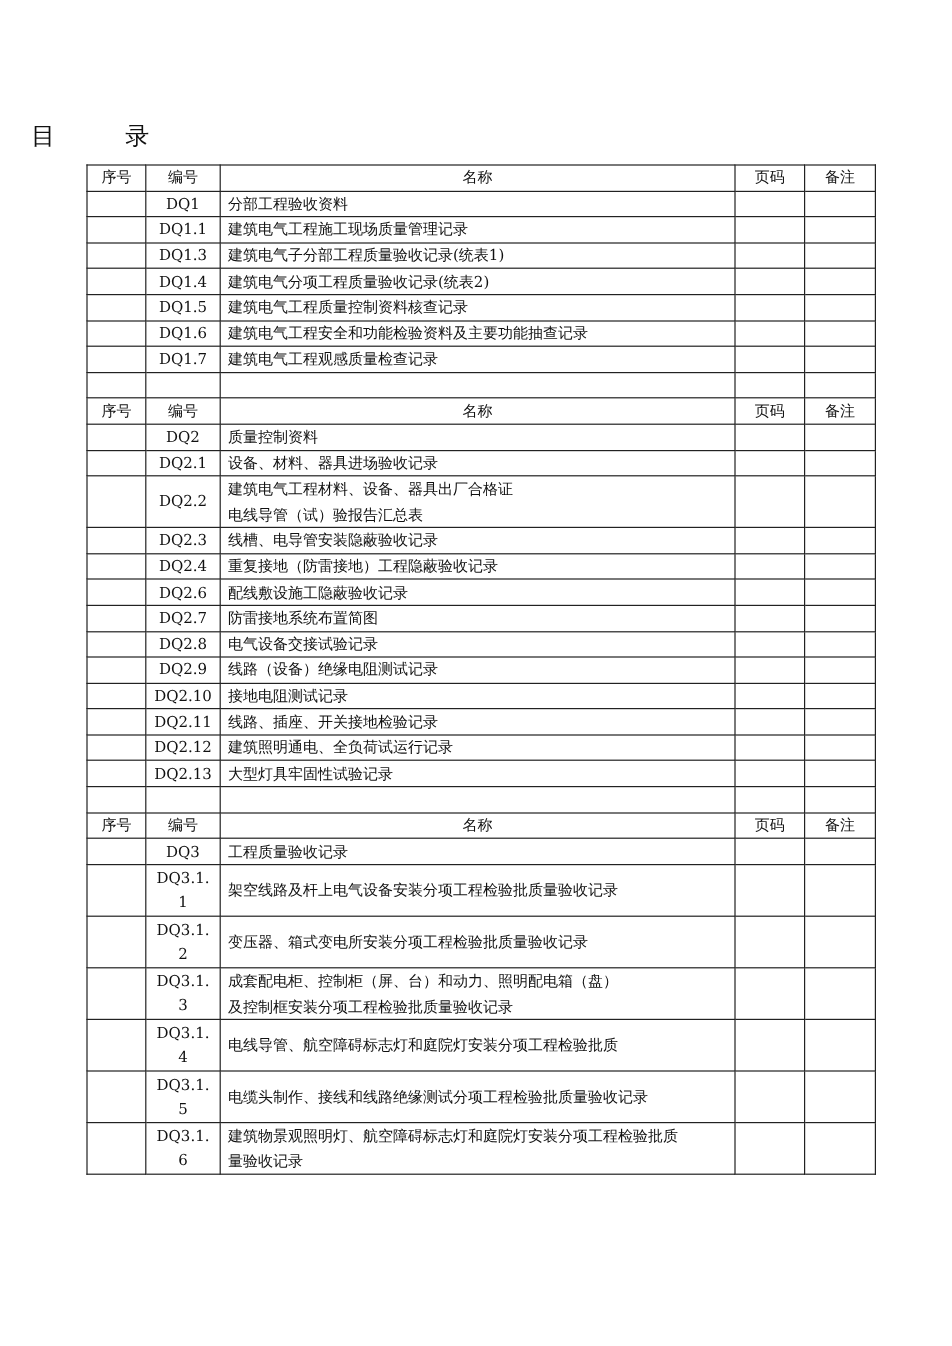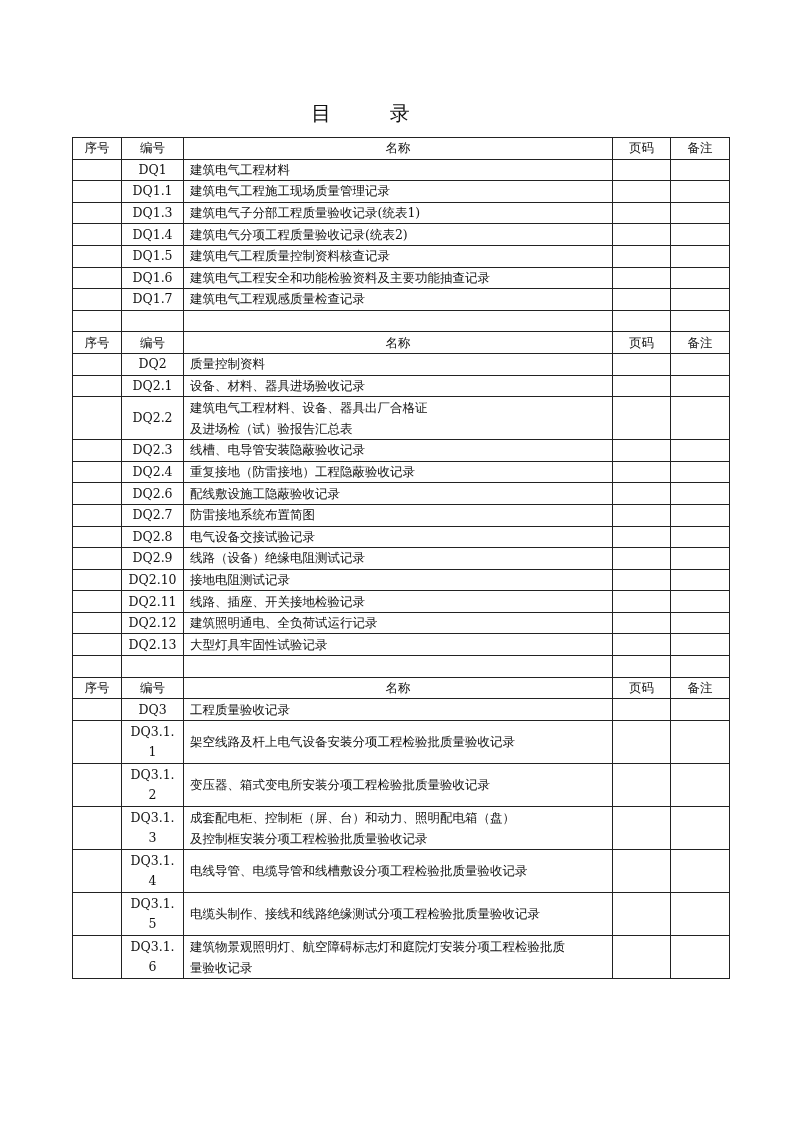--- a/index.html
+++ b/index.html
@@ -1,17 +1,17 @@
 <!DOCTYPE html>
 <html><head>
 <meta charset="utf-8">
 <style>
   html, body { margin:0; padding:0; background:#fff; }
   body { width:793px; height:1122px; position:relative; font-family:"DejaVu Serif","Liberation Serif",serif; color:#111; }
-  .title { position:absolute; top:100px; left:0; width:721px; text-align:center; font-size:20px; font-family:"DejaVu Sans","Liberation Sans",sans-serif; letter-spacing:26px; padding-left:26px; box-sizing:border-box; }
+  .title { position:absolute; top:100px; left:0; width:721px; font-size:20px; font-family:"DejaVu Sans","Liberation Sans",sans-serif; letter-spacing:26px; padding-left:26px; box-sizing:border-box; }
   table.toc { position:absolute; top:137px; left:72px; width:658px; border-collapse:collapse; table-layout:fixed; font-size:12.5px; }
   table.toc td { border:1px solid #222; padding:0 6px; height:20.6px; line-height:20px; vertical-align:middle; overflow:hidden; white-space:nowrap; }
   table.toc td.c { text-align:center; padding:0 2px; }
   table.toc td.wrap { white-space:normal; line-height:21px; }
   table.toc tr.tall td { height:42px; }
   col.c1 { width:49px; } col.c2 { width:62px; } col.c3 { width:429px; } col.c4 { width:58px; } col.c5 { width:59px; }
   .code2 { line-height:21px; white-space:normal; }
 </style>
 </head>
 <body>
@@ -30,21 +30,21 @@
       <tr>
         <td class="c">序号</td>
         <td class="c">编号</td>
         <td class="c">名称</td>
         <td class="c">页码</td>
         <td class="c">备注</td>
       </tr>
       <tr>
         <td class="c"></td>
         <td class="c">DQ1</td>
-        <td>建筑电气工程材料</td>
+        <td>分部工程验收资料</td>
         <td></td>
         <td></td>
       </tr>
       <tr>
         <td class="c"></td>
         <td class="c">DQ1.1</td>
         <td>建筑电气工程施工现场质量管理记录</td>
         <td></td>
         <td></td>
       </tr>
@@ -109,21 +109,21 @@
         <td class="c">DQ2.1</td>
         <td>设备、材料、器具进场验收记录</td>
         <td></td>
         <td></td>
       </tr>
       <tr class="tall">
         <td class="c"></td>
         <td class="c">DQ2.2</td>
         <td class="wrap">
           <div>建筑电气工程材料、设备、器具出厂合格证</div>
-          <div>及进场检（试）验报告汇总表</div>
+          <div>电线导管（试）验报告汇总表</div>
         </td>
         <td></td>
         <td></td>
       </tr>
       <tr>
         <td class="c"></td>
         <td class="c">DQ2.3</td>
         <td>线槽、电导管安装隐蔽验收记录</td>
         <td></td>
         <td></td>
@@ -244,21 +244,21 @@
         </td>
         <td></td>
         <td></td>
       </tr>
       <tr class="tall">
         <td class="c"></td>
         <td class="c code2">
           <div>DQ3.1.</div>
           <div>4</div>
         </td>
-        <td>电线导管、电缆导管和线槽敷设分项工程检验批质量验收记录</td>
+        <td>电线导管、航空障碍标志灯和庭院灯安装分项工程检验批质</td>
         <td></td>
         <td></td>
       </tr>
       <tr class="tall">
         <td class="c"></td>
         <td class="c code2">
           <div>DQ3.1.</div>
           <div>5</div>
         </td>
         <td>电缆头制作、接线和线路绝缘测试分项工程检验批质量验收记录</td>

